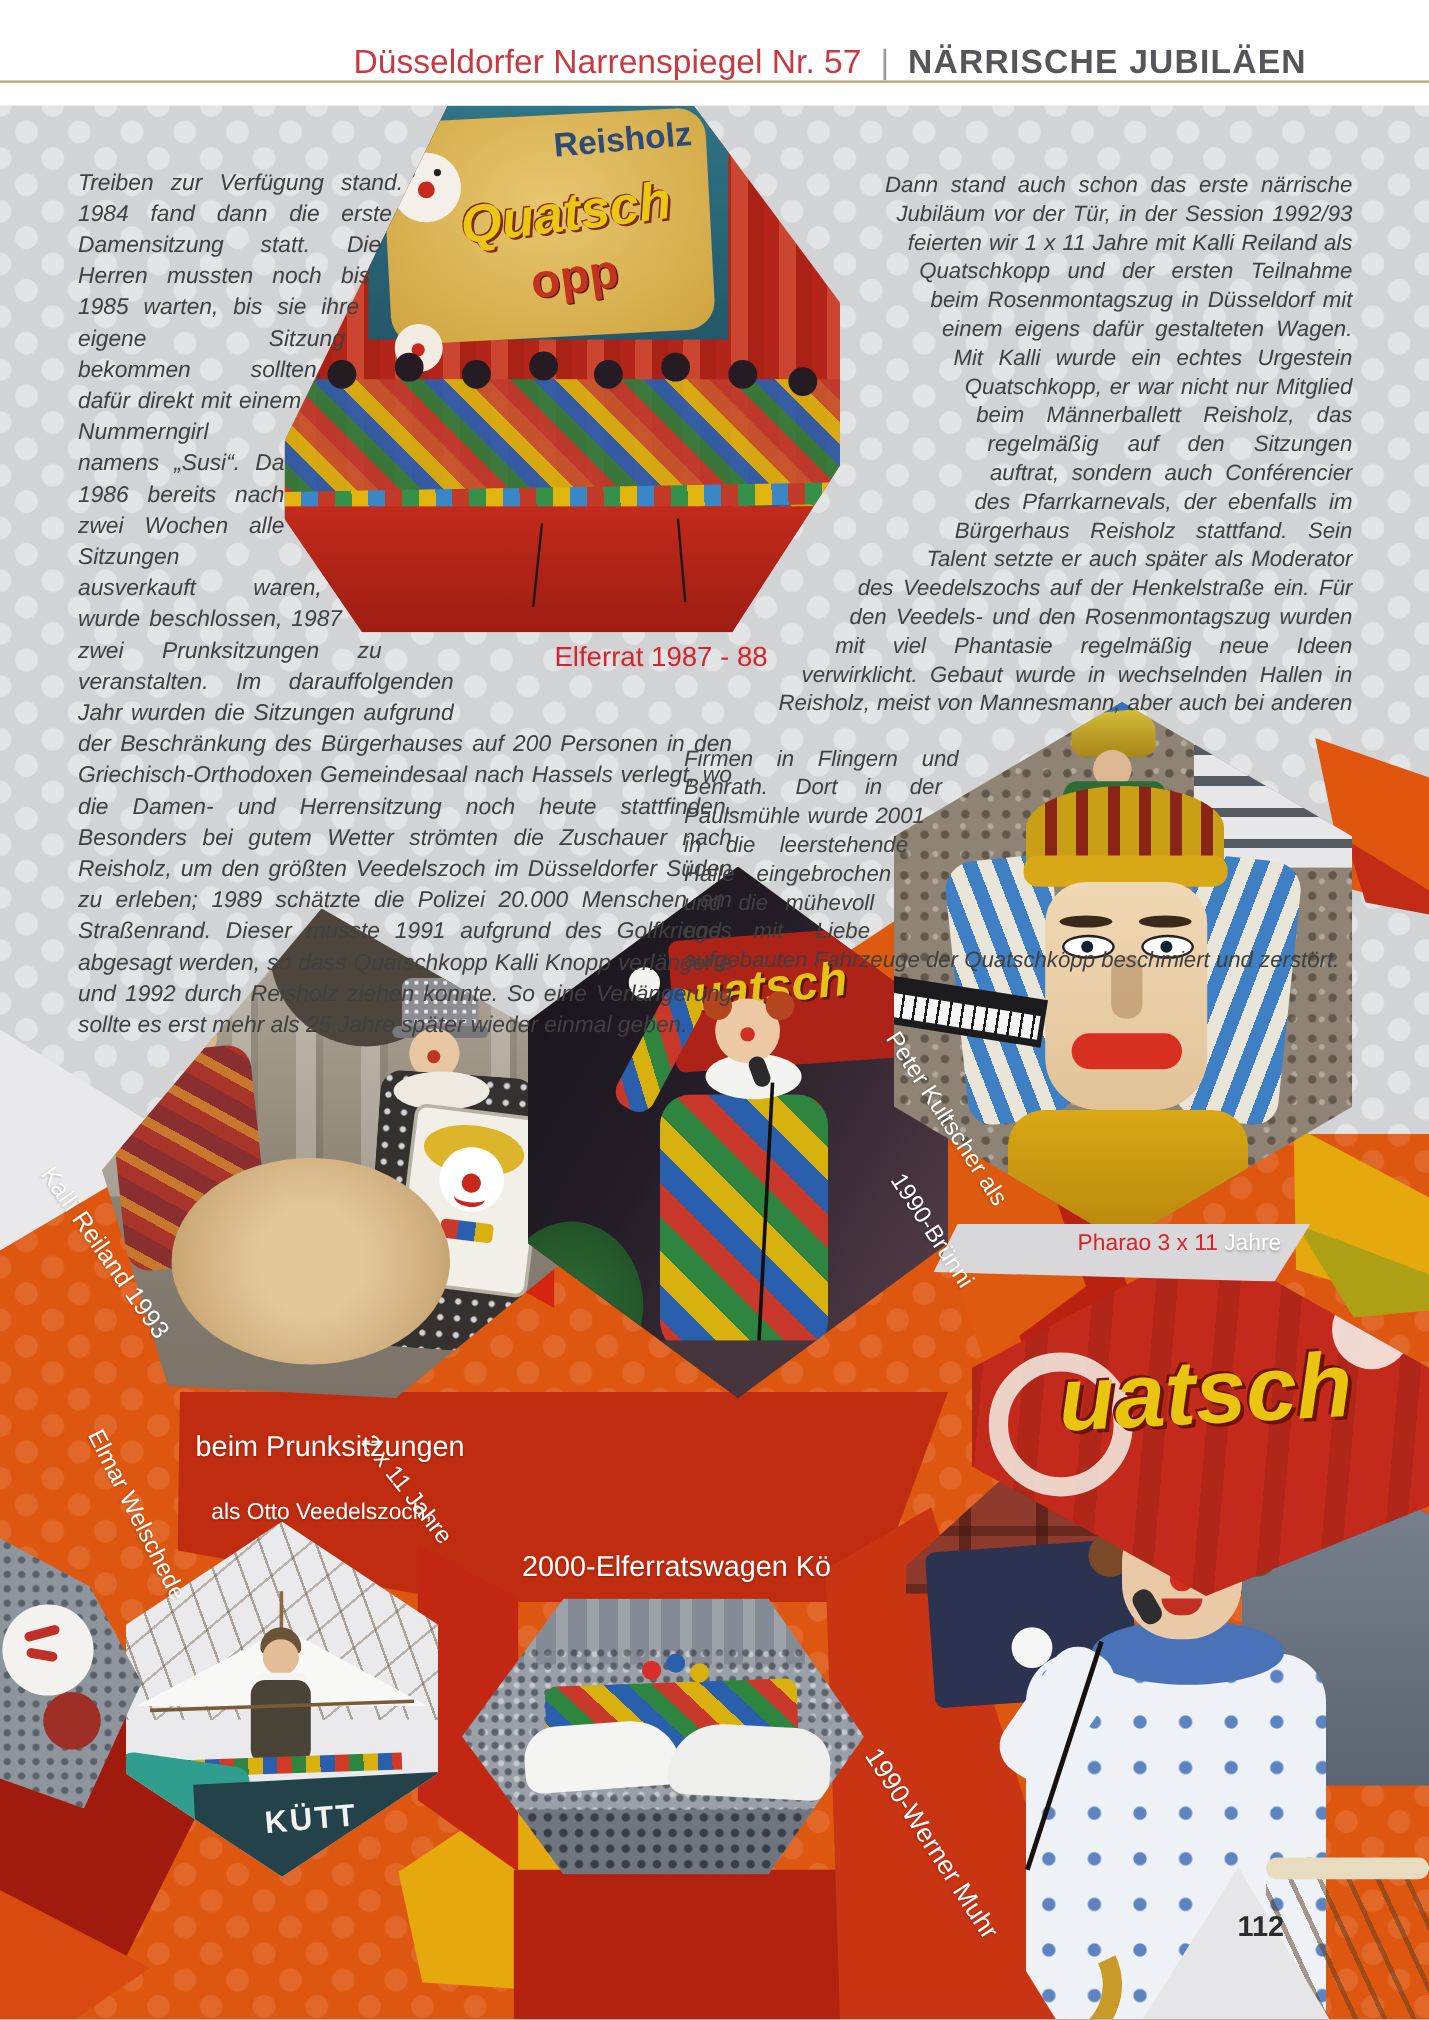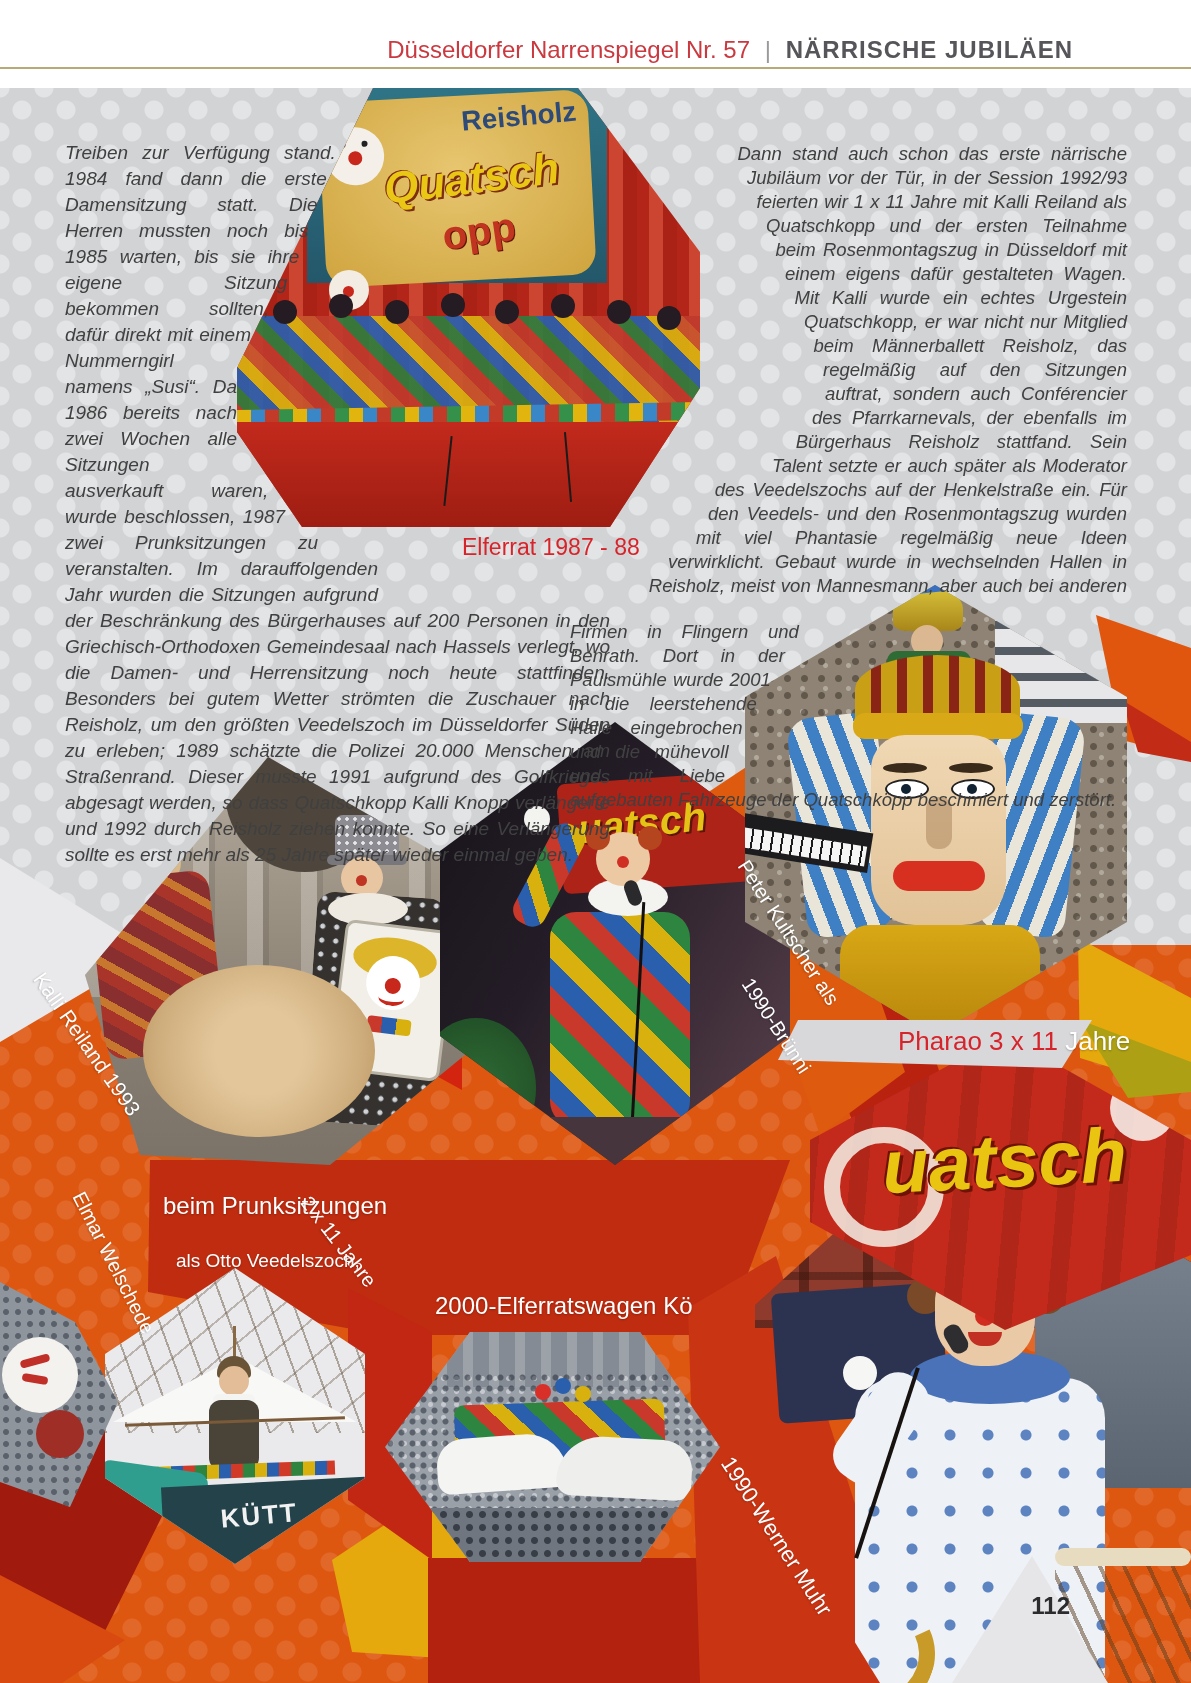--- a/index.html
+++ b/index.html
@@ -20,21 +20,21 @@
   .fl{float:right;width:480px;height:452px;
       shape-outside:polygon(215px 0,163px 148px,107px 228px,107px 290px,170px 387px,248px 400px,248px 452px,480px 452px,480px 0);}
   .frl{float:left;width:260px;height:478px;
       shape-outside:polygon(0 0,158px 0,255px 245px,212px 308px,145px 335px,133px 378px,98px 408px,82px 430px,47px 452px,45px 478px,0 478px);}
   .frr{float:right;width:402px;height:150px;margin-top:448px;
       shape-outside:polygon(88px 0,402px 0,402px 150px,0 150px);}
   .rcap{position:absolute;transform-origin:0 0;color:#fff;white-space:nowrap;
         font-size:21px;text-shadow:0 1px 2px rgba(0,0,0,.25);}
   .hcap{position:absolute;color:#fff;white-space:nowrap;text-shadow:0 1px 2px rgba(0,0,0,.25);}
   .redcap{color:#d7242b;text-shadow:none;}
-  #hdr{position:absolute;top:36px;right:118px;font-size:24px;white-space:nowrap;}
+  #hdr{position:absolute;top:36px;right:102px;font-size:28px;white-space:nowrap;}
   #hdr .hj{color:#c9393f;}
   #hdr .hs{color:#9a9a9c;margin:0 8px;}
   #hdr .hsec{color:#55555a;font-weight:bold;letter-spacing:1px;}
   #rule{position:absolute;left:0;top:67px;width:1191px;height:2px;background:#b9a878;}
   #pgnum{position:absolute;left:1000px;top:1592px;width:70px;text-align:right;
          font-size:24px;font-weight:bold;color:#2c2c2e;}
 </style>
 </head>
 <body>
 
@@ -344,21 +344,21 @@
   <span class="hcap" style="left:176px;top:1250px;font-size:19px;">als Otto Veedelszoch,</span>
 
   <span class="rcap" style="left:88px;top:1188px;transform:rotate(63deg);font-size:20px;">Elmar Welschede</span>
 
   <span class="rcap" style="left:314px;top:1192px;transform:rotate(52deg);font-size:20px;">2 x 11 Jahre</span>
 
   <span class="rcap" style="left:752px;top:856px;transform:rotate(57deg);font-size:20px;">Peter Kultscher als</span>
 
   <span class="rcap" style="left:756px;top:974px;transform:rotate(57deg);font-size:20px;">1990-Brünni</span>
 
-  <span class="hcap" style="left:898px;top:1026px;font-size:26px;">
+  <span class="hcap" style="left:898px;top:1026px;font-size:19px;">
     <span style="color:#d7242b;text-shadow:none;">Pharao 3 x 11</span><span style="color:#fff;"> Jahre</span>
   </span>
 
   <span class="hcap" style="left:435px;top:1292px;font-size:24px;">2000-Elferratswagen Kö</span>
 
   <span class="rcap" style="left:737px;top:1452px;transform:rotate(57deg);font-size:22px;">1990-Werner Muhr</span>
 
   <div id="pgnum">112</div>
 
 </div>

